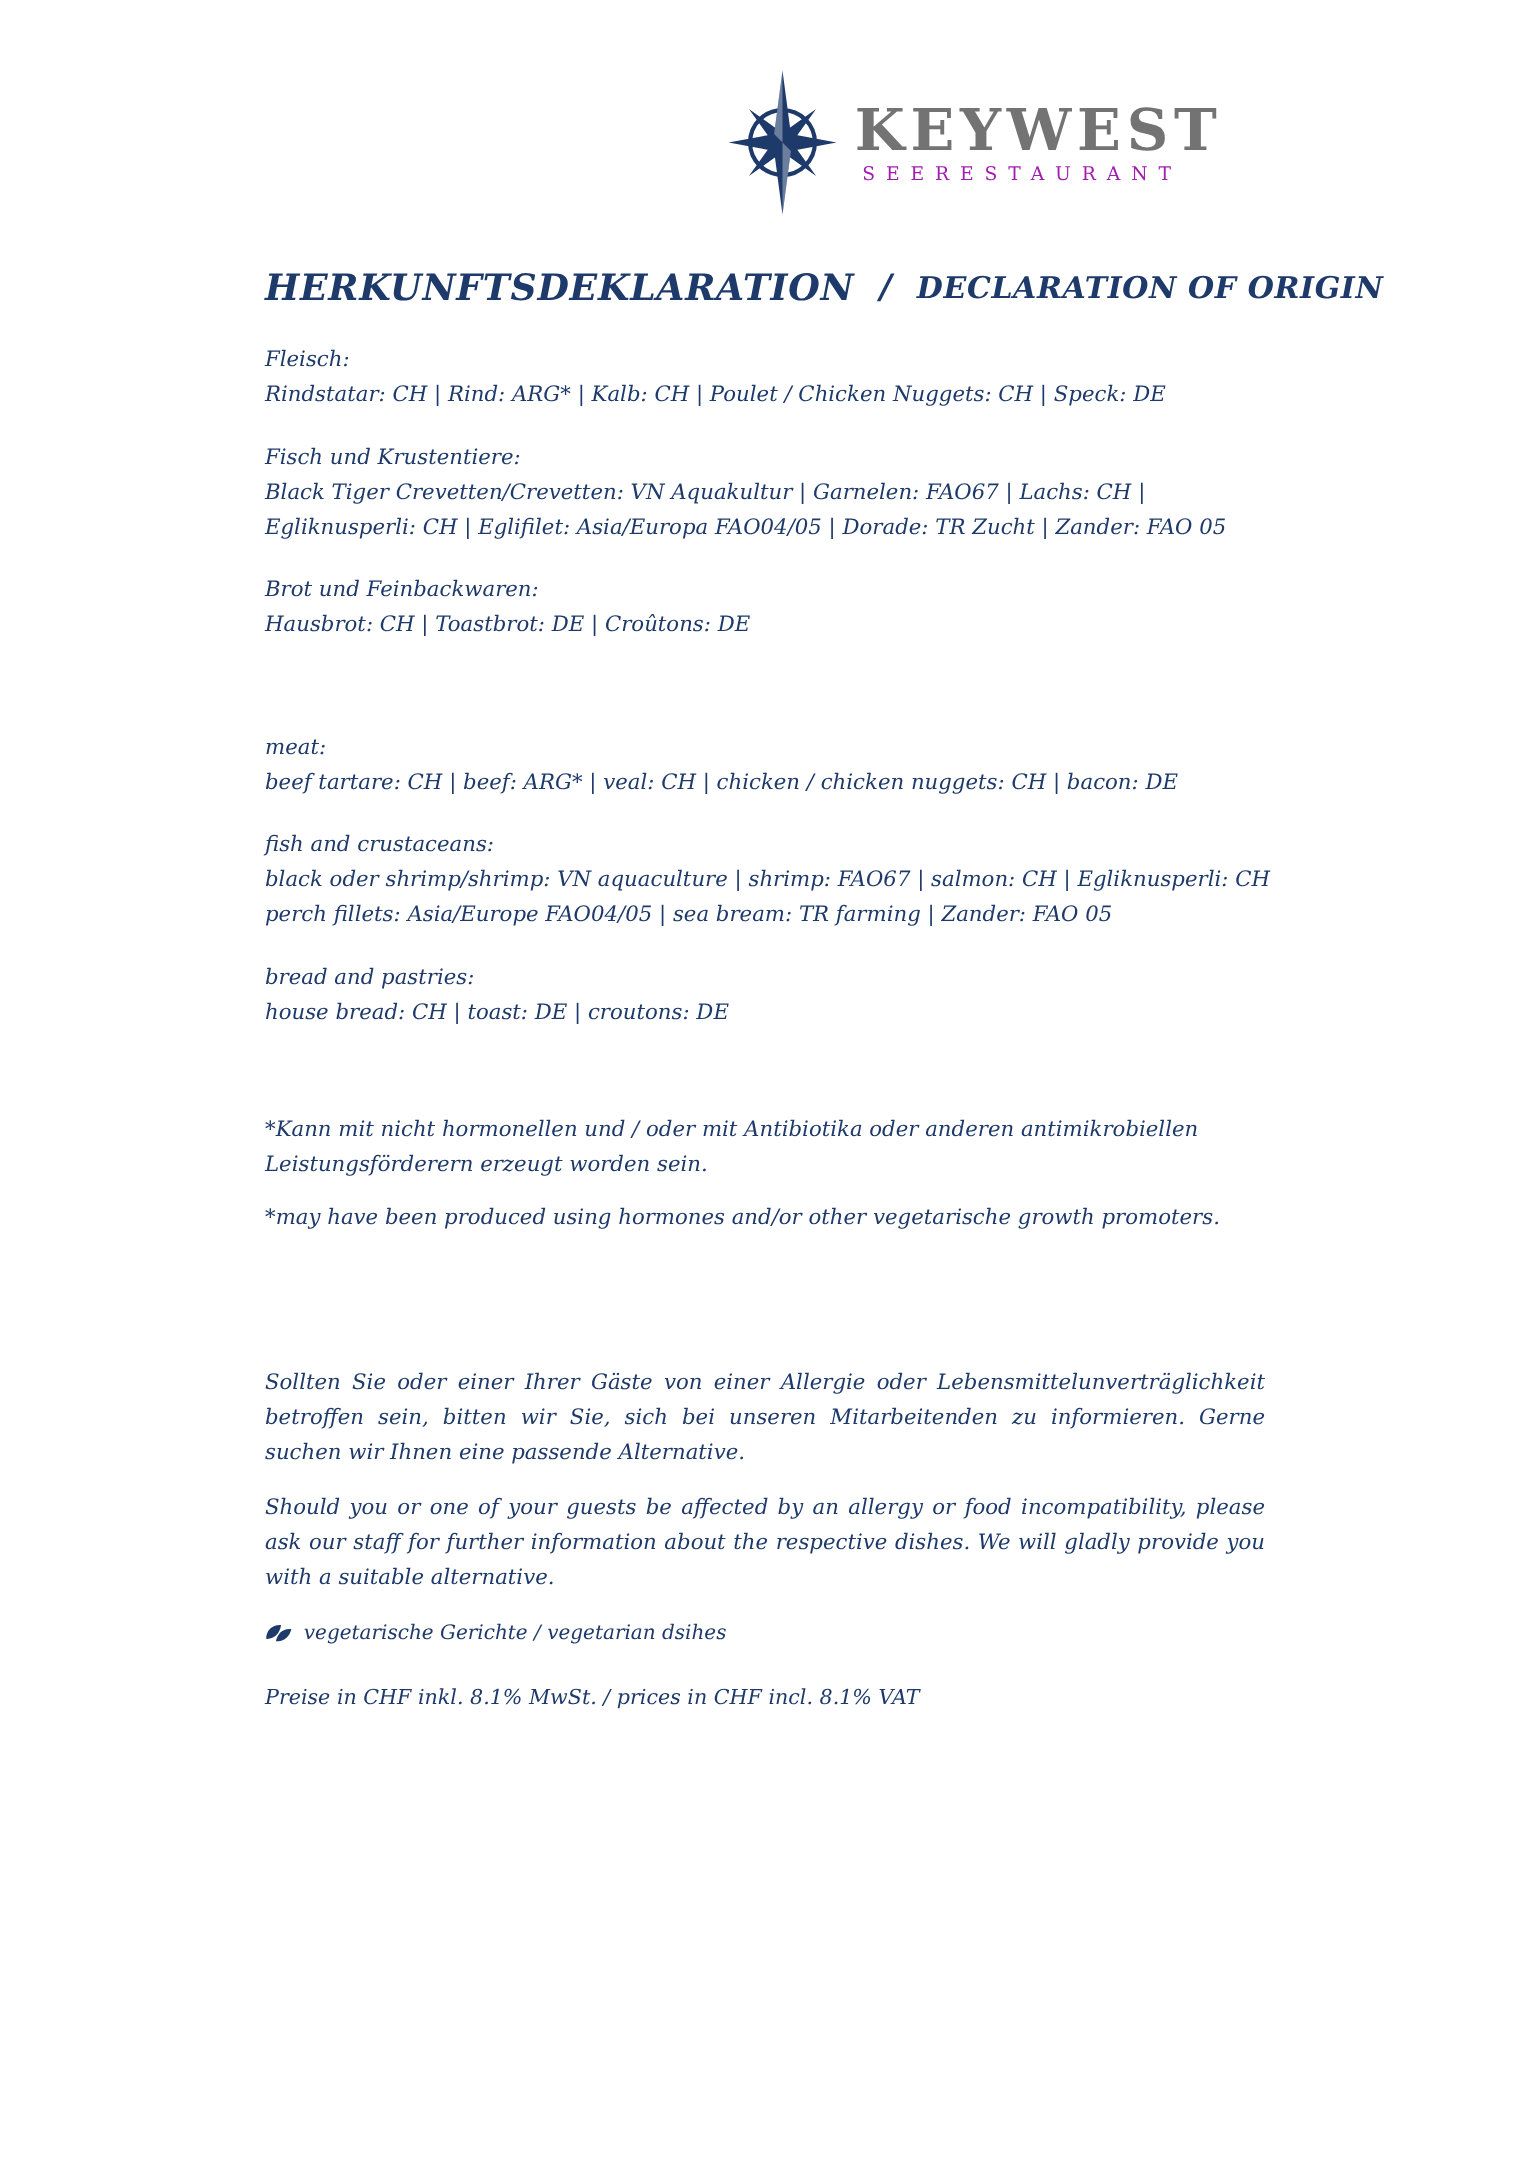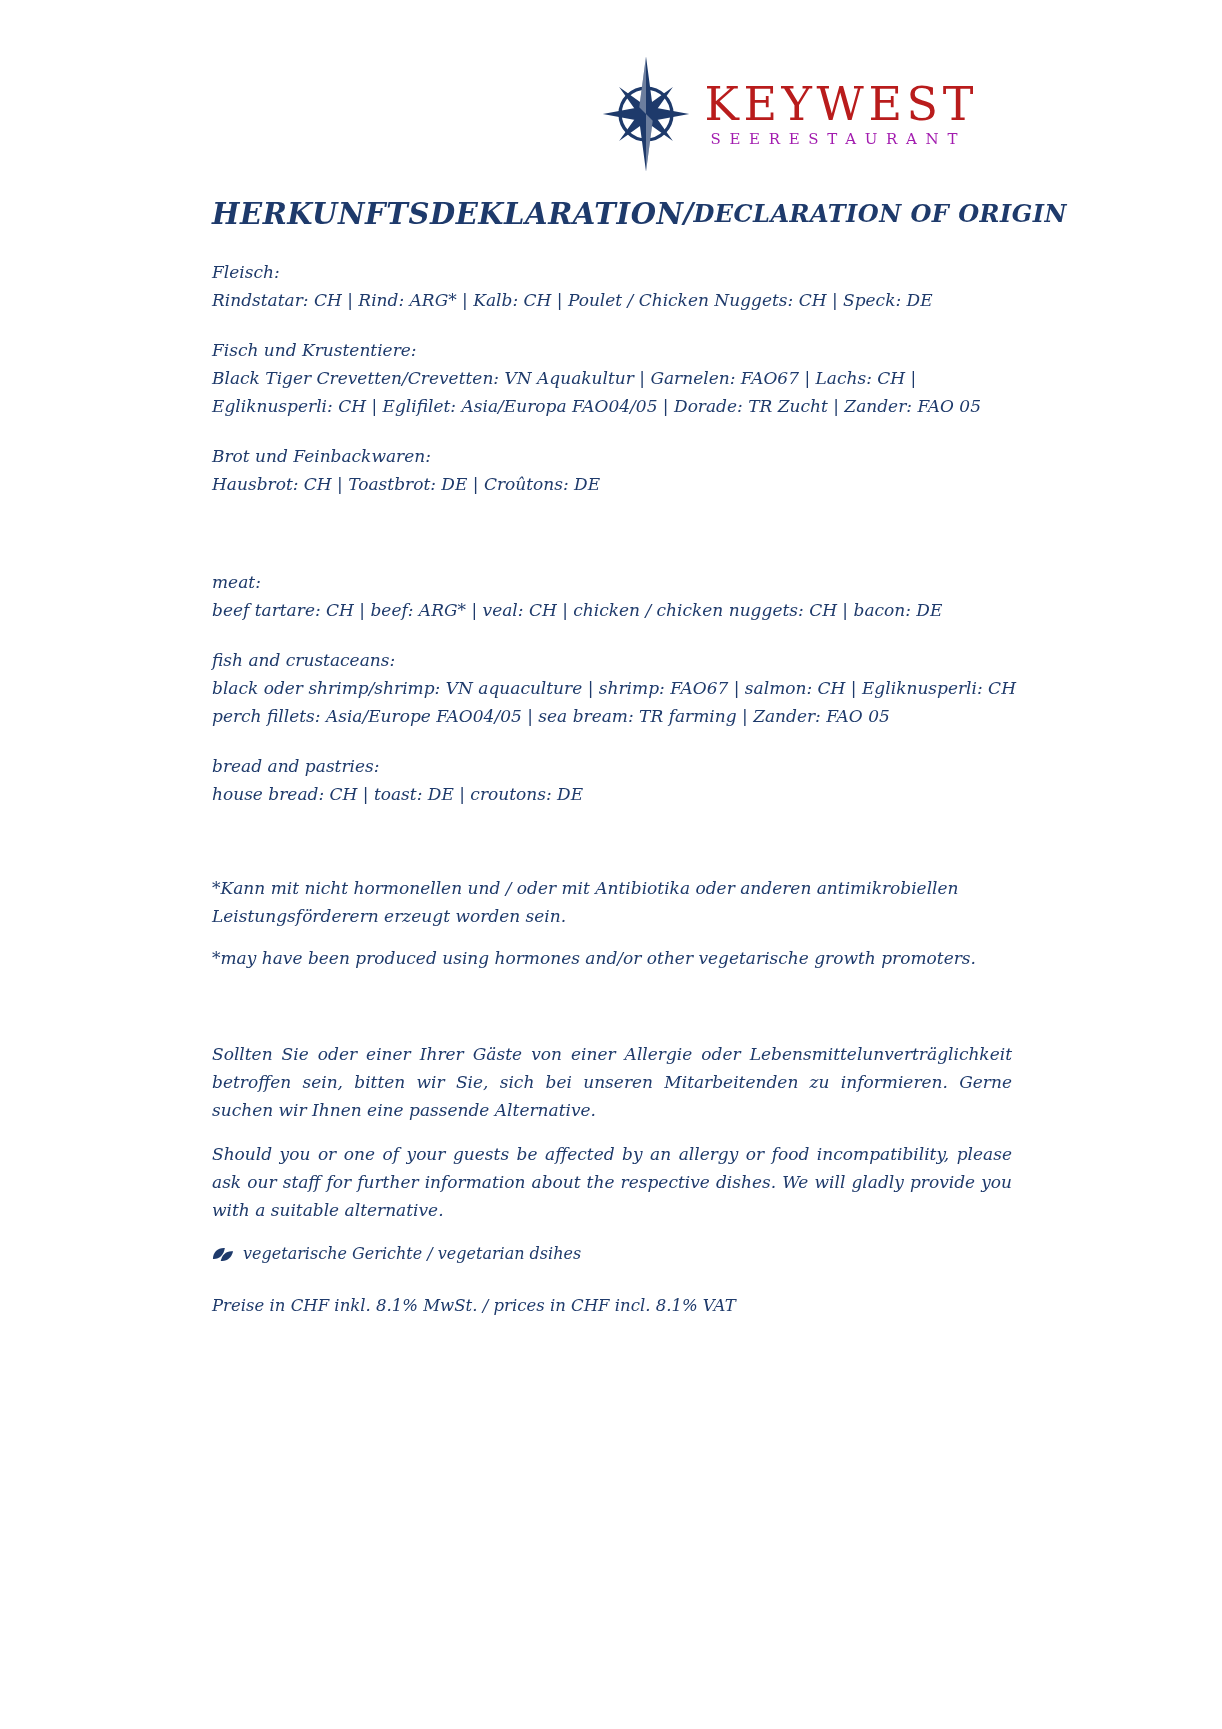--- a/index.html
+++ b/index.html
@@ -9,47 +9,47 @@
     color:#1e3a6b;
   }
   .page{position:relative;width:1222px;height:1729px;}
 
   
   .logo{position:absolute;top:56px;right:244px;display:flex;align-items:center;gap:10px;}
   .logo svg{display:block;}
   .logo-text{display:flex;flex-direction:column;align-items:flex-start;}
   .brand{
     font-size:46px;line-height:48px;letter-spacing:0.10em;
-    color:#b91c1c;font-style:normal;font-weight:normal;
+    color:#737373;font-style:normal;font-weight:bold;
   }
   .brand-sub{
     margin-top:2px;margin-left:6px;
     font-size:15px;letter-spacing:0.58em;
     color:#a21caf;font-style:normal;
   }
 
   
   .content{
     position:absolute;left:212px;top:200px;width:810px;
     font-style:italic;font-size:17px;line-height:28px;
   }
 
-  .doc-title{display:flex;align-items:flex-start;gap:0;margin:0 0 30px 0;white-space:nowrap;}
+  .doc-title{display:flex;align-items:flex-start;gap:20px;margin:16px 0 30px 0;white-space:nowrap;}
   .doc-title .t-de{font-size:29px;letter-spacing:0.02em;}
   .doc-title .t-sep{font-size:27px;}
   .doc-title .t-en{font-size:24px;letter-spacing:0.02em;}
 
   .section{margin-bottom:22px;}
   .section-heading{margin:0;}
   .group-en{margin-top:70px;}
 
   .notes{margin-top:66px;}
   .note{margin:0 0 14px 0;max-width:790px;}
 
-  .allergy{margin-top:68px;}
+  .allergy{margin-top:104px;}
   .allergy p{margin:0 0 16px 0;max-width:800px;text-align:justify;}
   .allergy p:last-child{text-align:left;}
   .allergy p.just-en{text-align:justify;}
 
   .footer{}
   .veg-line{display:flex;align-items:center;gap:9px;font-size:16px;}
   .veg-line svg{display:block;flex:0 0 auto;}
   .price-line{margin-top:24px;font-size:16.5px;}
 </style>
 </head>

